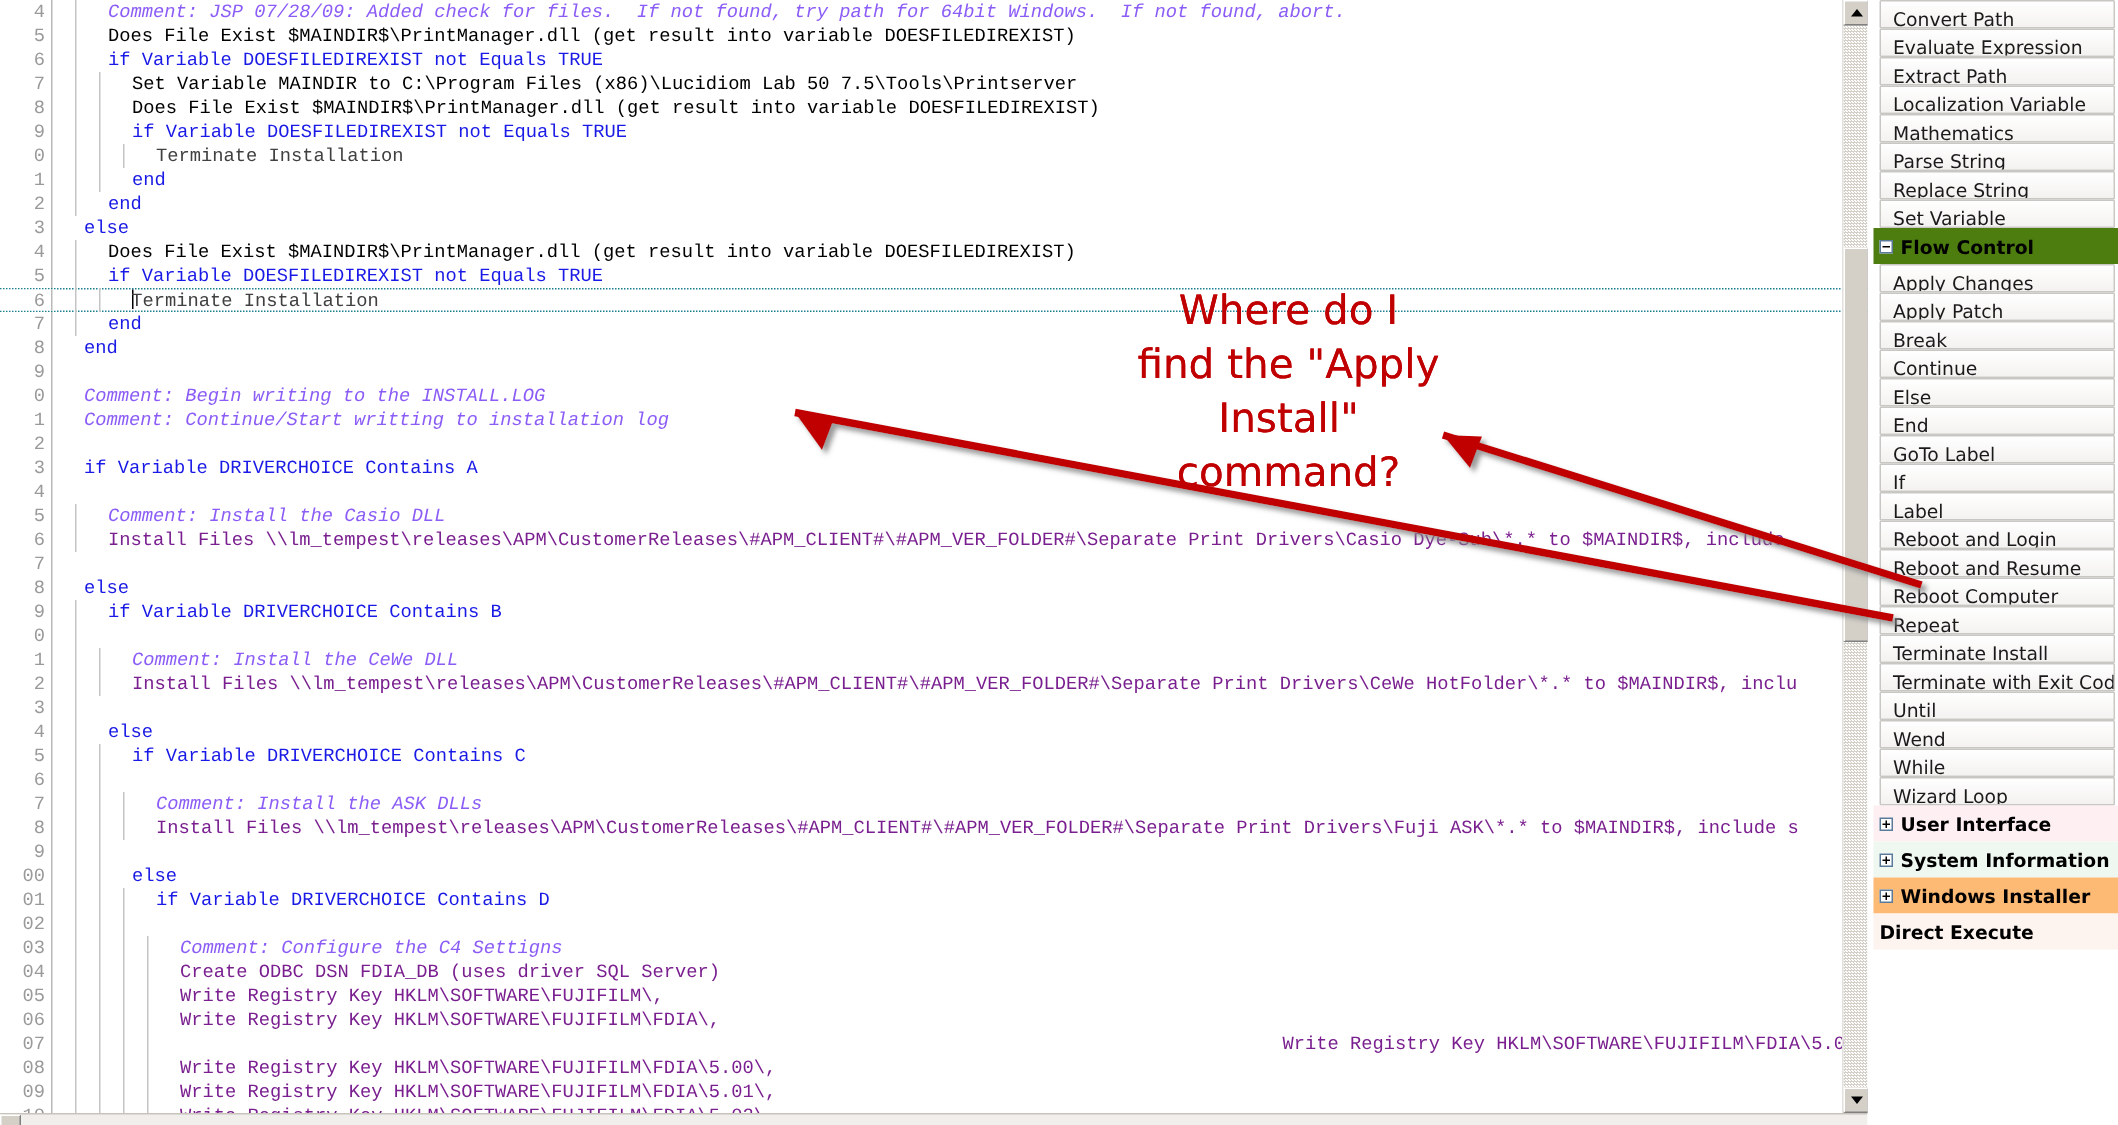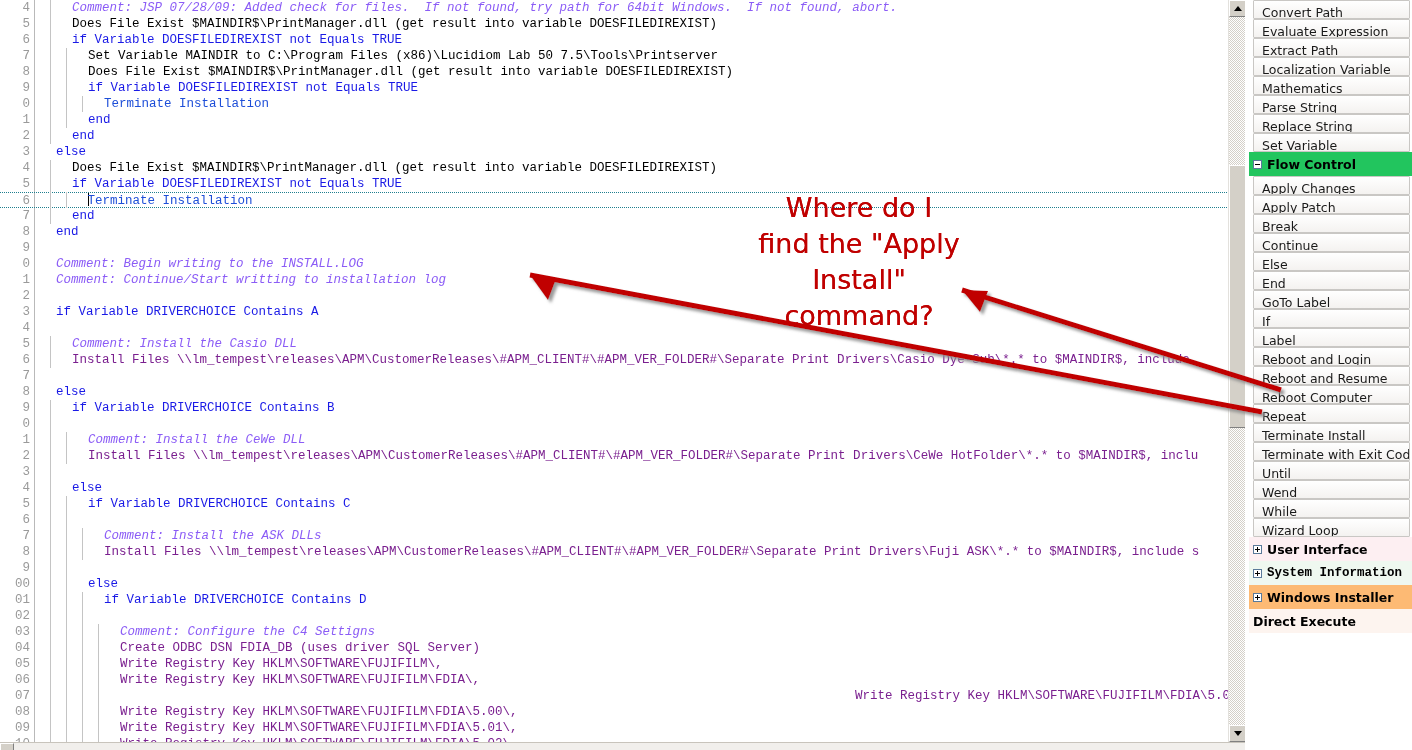--- a/index.html
+++ b/index.html
@@ -68,21 +68,21 @@
   }
   .code-line.current {
     border-top: 1px dotted #1f7f8f;
     border-bottom: 1px dotted #1f7f8f;
     height: 16px;
   }
   .c-kw   { color: #1a1ae6; }
   .c-cmt  { color: #8b5cf6; font-style: italic; }
   .c-plain{ color: #000000; }
   .c-purple { color: #7a1f8f; }
-  .c-dark { color: #1d4ed8; }
+  .c-dark { color: #404040; }
   .caret {
     display: inline-block;
     width: 0;
     border-left: 1.5px solid #000;
     height: 13px;
     vertical-align: -2px;
     margin-right: -1.5px;
   }
   .indent-guides {
     position: absolute;
@@ -311,21 +311,21 @@
 
   <div id="cmd-panel">
       <div class="cmd-item"><span>Convert Path</span></div>
       <div class="cmd-item"><span>Evaluate Expression</span></div>
       <div class="cmd-item"><span>Extract Path</span></div>
       <div class="cmd-item"><span>Localization Variable</span></div>
       <div class="cmd-item"><span>Mathematics</span></div>
       <div class="cmd-item"><span>Parse String</span></div>
       <div class="cmd-item"><span>Replace String</span></div>
       <div class="cmd-item"><span>Set Variable</span></div>
-      <div class="cmd-group" style="background: #22c55e; justify-content: flex-end;">
+      <div class="cmd-group" style="background: #4d7c0f; justify-content: flex-end;">
         <span class="exp-box"></span>
         <span class="grp-bg">Flow Control</span>
       </div>
       <div class="cmd-item"><span>Apply Changes</span></div>
       <div class="cmd-item"><span>Apply Patch</span></div>
       <div class="cmd-item"><span>Break</span></div>
       <div class="cmd-item"><span>Continue</span></div>
       <div class="cmd-item"><span>Else</span></div>
       <div class="cmd-item"><span>End</span></div>
       <div class="cmd-item"><span>GoTo Label</span></div>
@@ -338,21 +338,21 @@
       <div class="cmd-item"><span>Terminate Install</span></div>
       <div class="cmd-item"><span>Terminate with Exit Code</span></div>
       <div class="cmd-item"><span>Until</span></div>
       <div class="cmd-item"><span>Wend</span></div>
       <div class="cmd-item"><span>While</span></div>
       <div class="cmd-item"><span>Wizard Loop</span></div>
       <div class="cmd-group" style="background: rgb(253, 239, 242);">
         <span class="exp-box plus"></span>
         <span class="grp-bg">User Interface</span>
       </div>
-      <div class="cmd-group" style="background: rgb(239, 248, 240); font-family: Liberation Mono, monospace;">
+      <div class="cmd-group" style="background: rgb(239, 248, 240);">
         <span class="exp-box plus"></span>
         <span class="grp-bg">System Information</span>
       </div>
       <div class="cmd-group" style="background: #fdba74;">
         <span class="exp-box plus"></span>
         <span class="grp-bg">Windows Installer</span>
       </div>
       <div class="cmd-group" style="background: rgb(253, 244, 239);">
         <span class="grp-bg">Direct Execute</span>
       </div>

